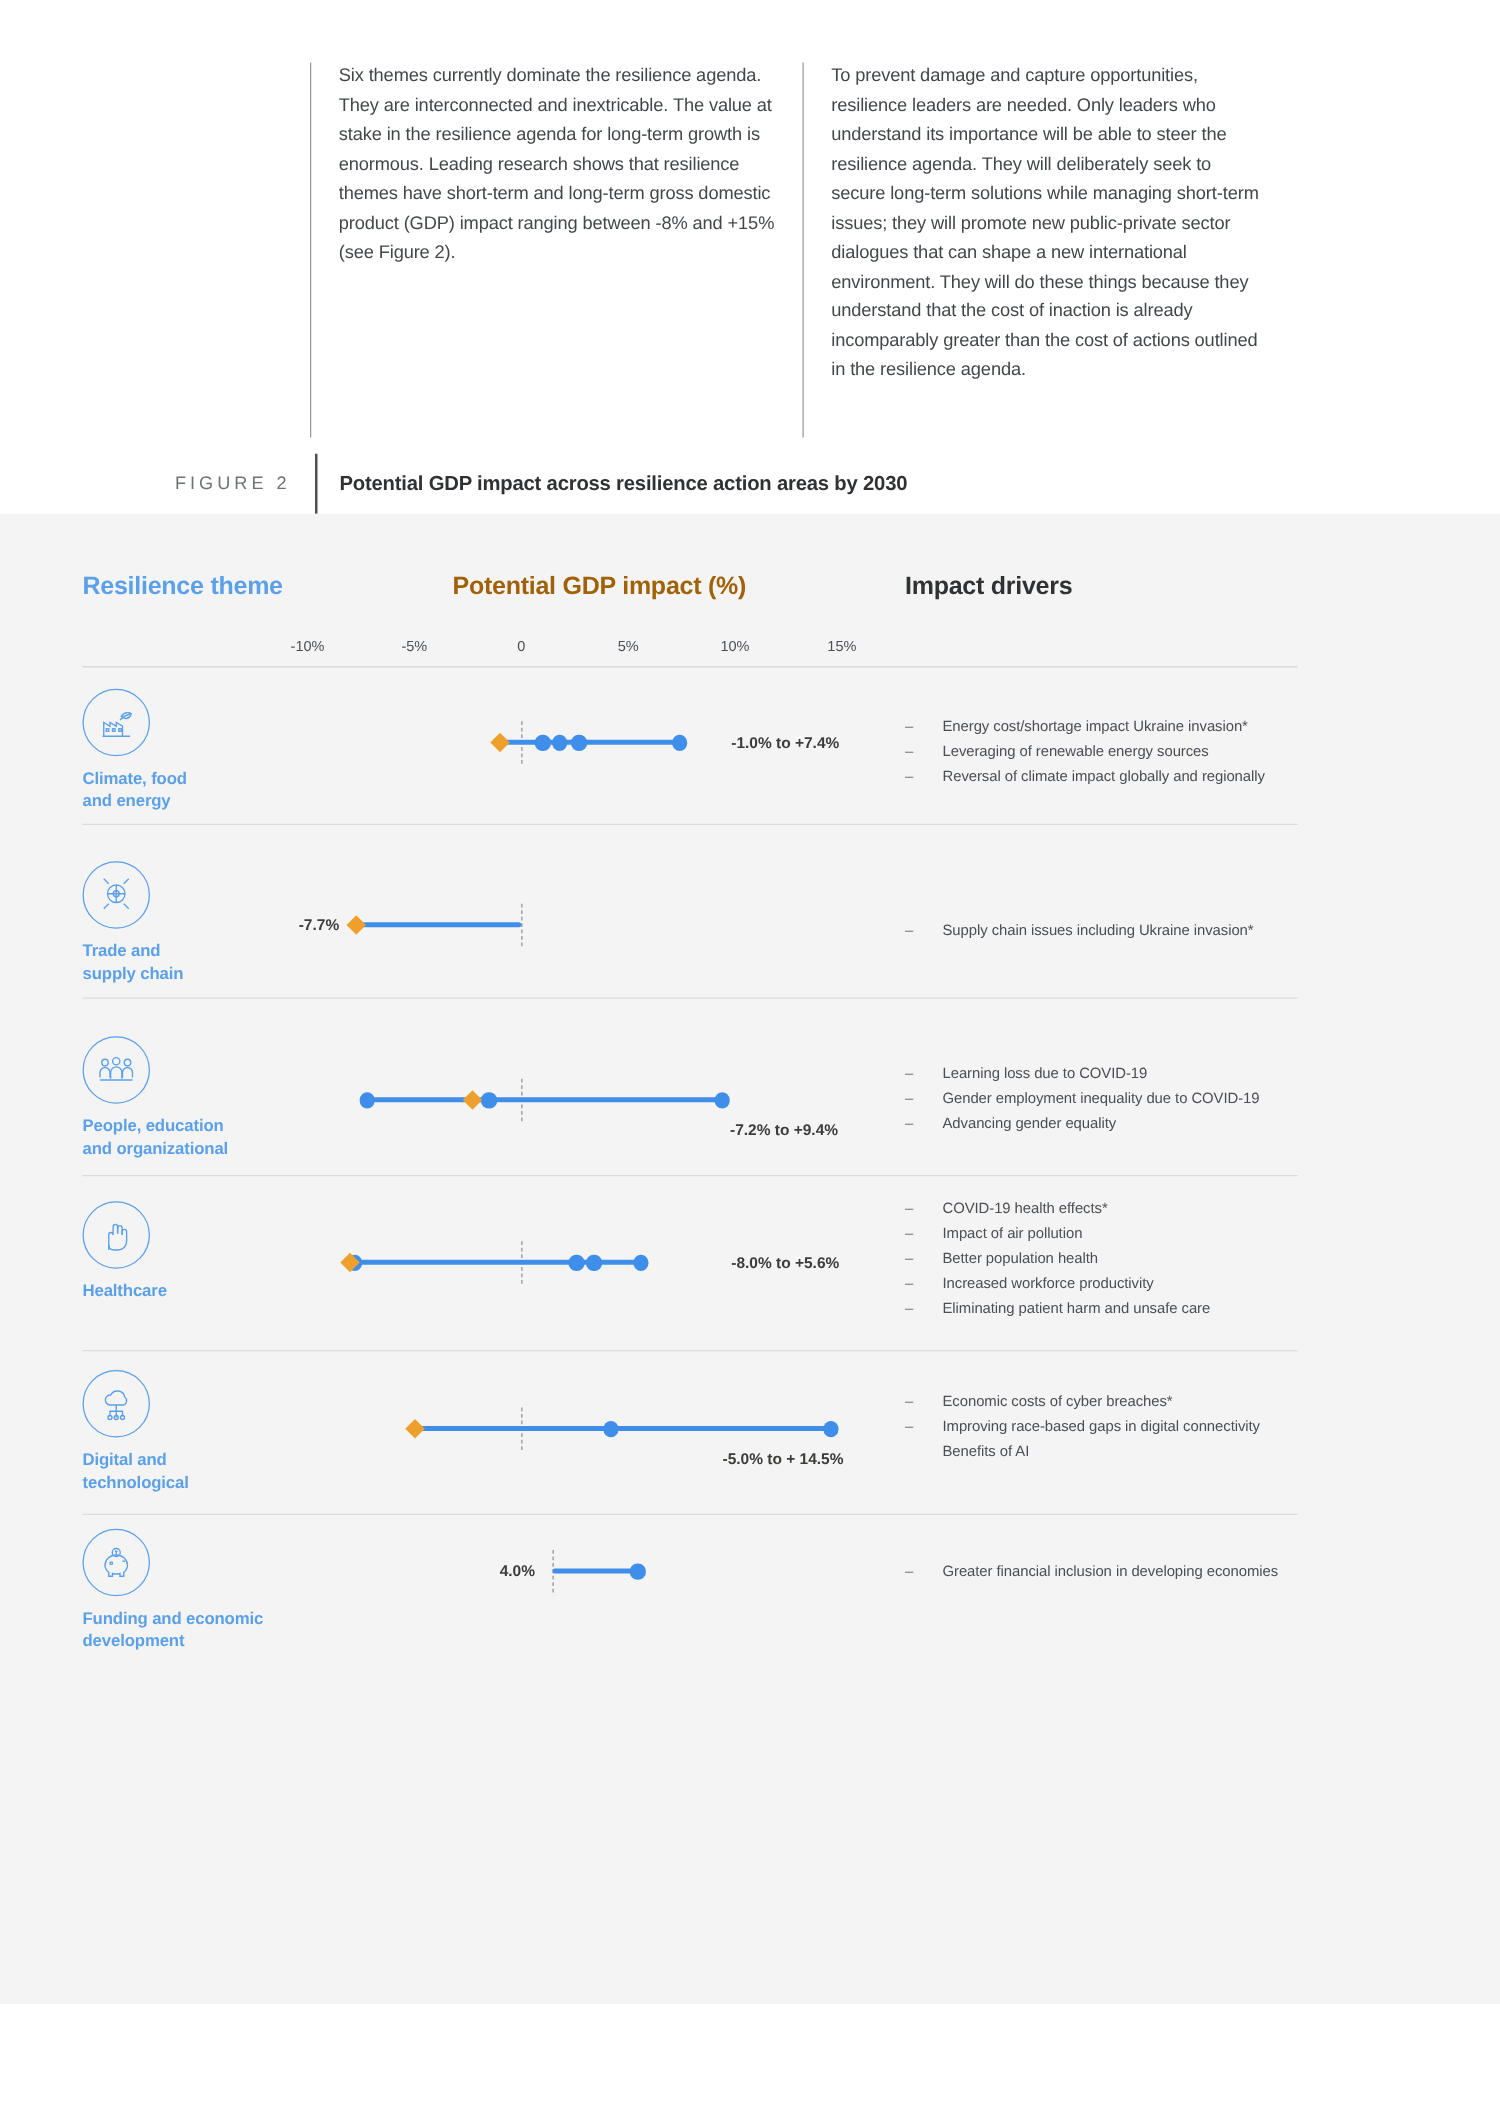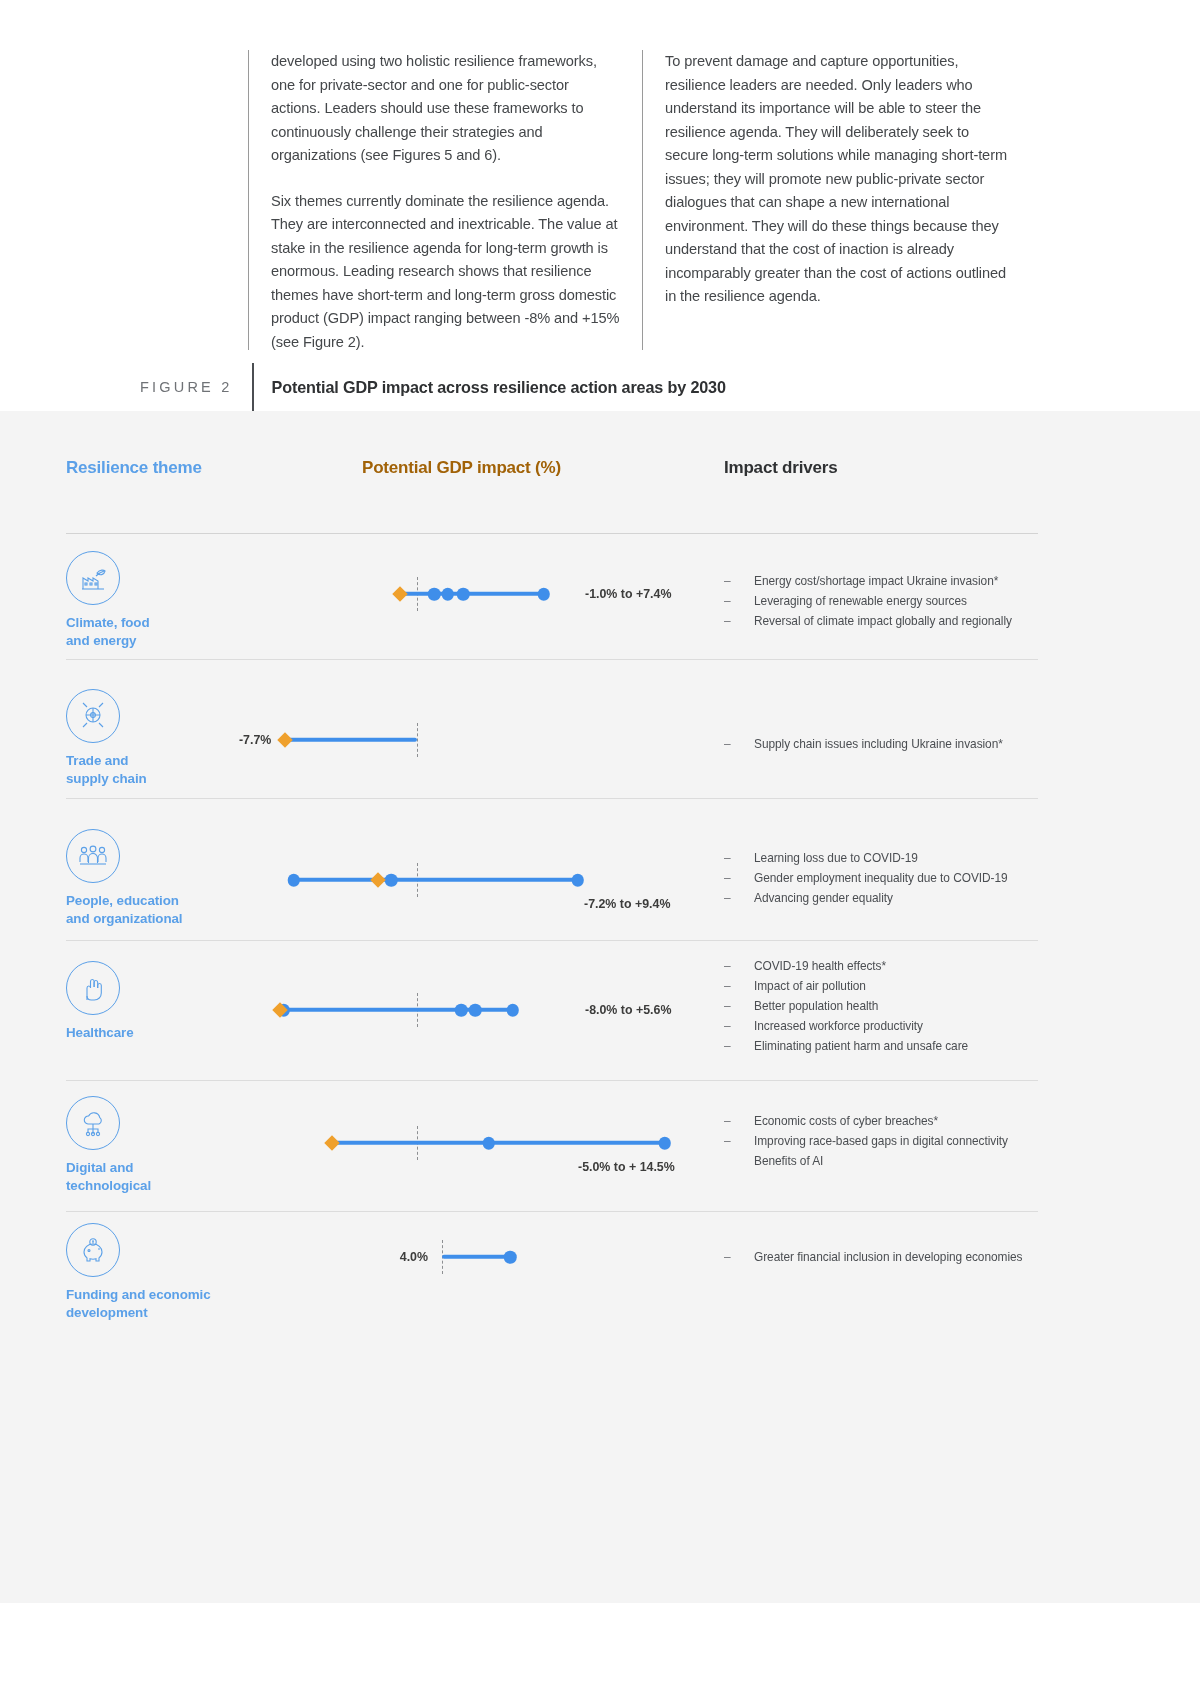--- a/index.html
+++ b/index.html
@@ -50,21 +50,21 @@
   }
 
   
   .panel{
     position:absolute;top:411px;left:0;width:1200px;height:1192px;
     background:#f4f4f4;
   }
 
   
   .hdr{
-    position:absolute;font-size:17px;font-weight:bold;letter-spacing:-0.2px;
+    position:absolute;font-size:20px;font-weight:bold;letter-spacing:-0.2px;
   }
   .hdr-theme{left:66px;top:47px;color:#5ba0e8;}
   .hdr-impact{left:362px;top:47px;color:#a16207;}
   .hdr-drivers{left:724px;top:47px;color:#2f3133;}
 
   
   .ticks{position:absolute;top:100px;left:0;width:1200px;height:18px;}
   .tick{
     position:absolute;font-size:11.6px;color:#4b4e52;
     transform:translateX(-50%);white-space:nowrap;
@@ -149,39 +149,46 @@
   
   .footer{
     position:absolute;top:1604px;left:0;width:1200px;height:94px;background:#ffffff;
   }
 </style>
 </head>
 <body>
 
 <div class="body-text">
   <div class="col">
-    <p>developed using two holistic resilience frameworks, one for private-sector and one for public-sector actions. Leaders should use these frameworks to continuously challenge their strategies and organizations (see Figures 5 and 6).</p>
     <p>Six themes currently dominate the resilience agenda. They are interconnected and inextricable. The value at stake in the resilience agenda for long-term growth is enormous. Leading research shows that resilience themes have short-term and long-term gross domestic product (GDP) impact ranging between -8% and +15% (see Figure 2).</p>
   </div>
   <div class="col">
     <p>To prevent damage and capture opportunities, resilience leaders are needed. Only leaders who understand its importance will be able to steer the resilience agenda. They will deliberately seek to secure long-term solutions while managing short-term issues; they will promote new public-private sector dialogues that can shape a new international environment. They will do these things because they understand that the cost of inaction is already incomparably greater than the cost of actions outlined in the resilience agenda.</p>
   </div>
 </div>
 
 <div class="fig-head">
   <div class="fig-label">FIGURE 2</div>
   <div class="fig-rule"></div>
   <div class="fig-title">Potential GDP impact across resilience action areas by 2030</div>
 </div>
 
 <div class="panel">
   <div class="hdr hdr-theme">Resilience theme</div>
   <div class="hdr hdr-impact">Potential GDP impact (%)</div>
   <div class="hdr hdr-drivers">Impact drivers</div>
 
+  <div class="ticks" id="ticks">
+      <div class="tick" style="left: 246px;">-10%</div>
+      <div class="tick" style="left: 331.5px;">-5%</div>
+      <div class="tick" style="left: 417px;">0</div>
+      <div class="tick" style="left: 502.5px;">5%</div>
+      <div class="tick" style="left: 588px;">10%</div>
+      <div class="tick" style="left: 673.5px;">15%</div>
+    </div>
   <div class="axis-rule"></div>
 
   <div id="rows">
       <div class="row" style="top: 0px;">
         <div class="theme" style="top: 140px;">
           <div class="theme-ico">
             <svg width="30" height="30" viewBox="0 0 30 30" fill="none" stroke="#5ba0e8" stroke-width="1.1">
               <path d="M4 26h22"></path>
               <path d="M5 26V15l5 3V15l5 3V15l5 3v8"></path>
               <rect x="7" y="20" width="2" height="2"></rect>

